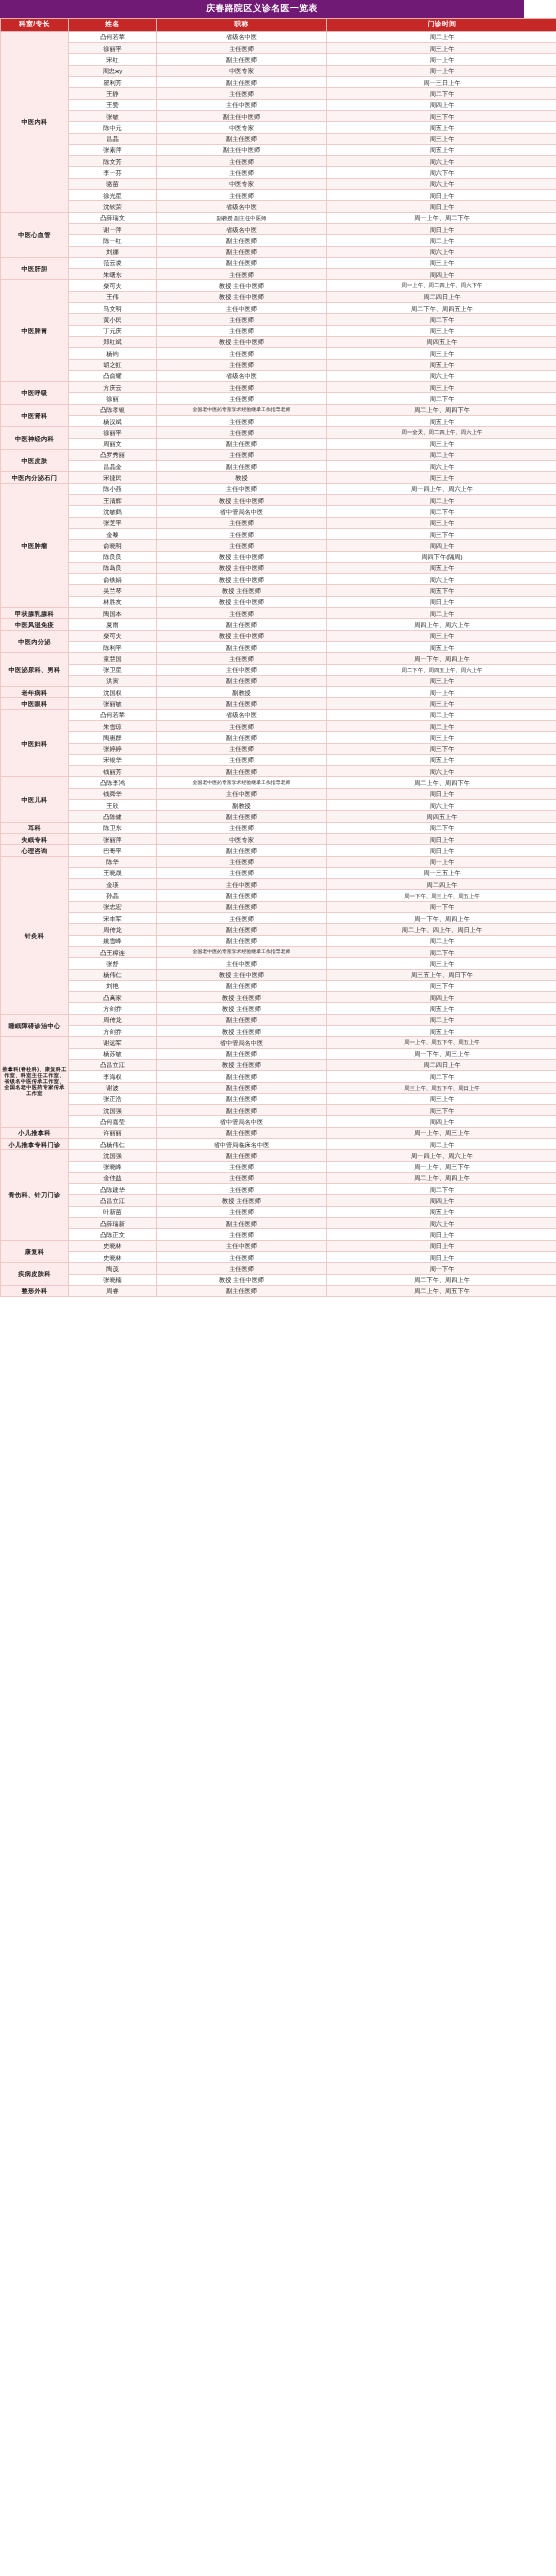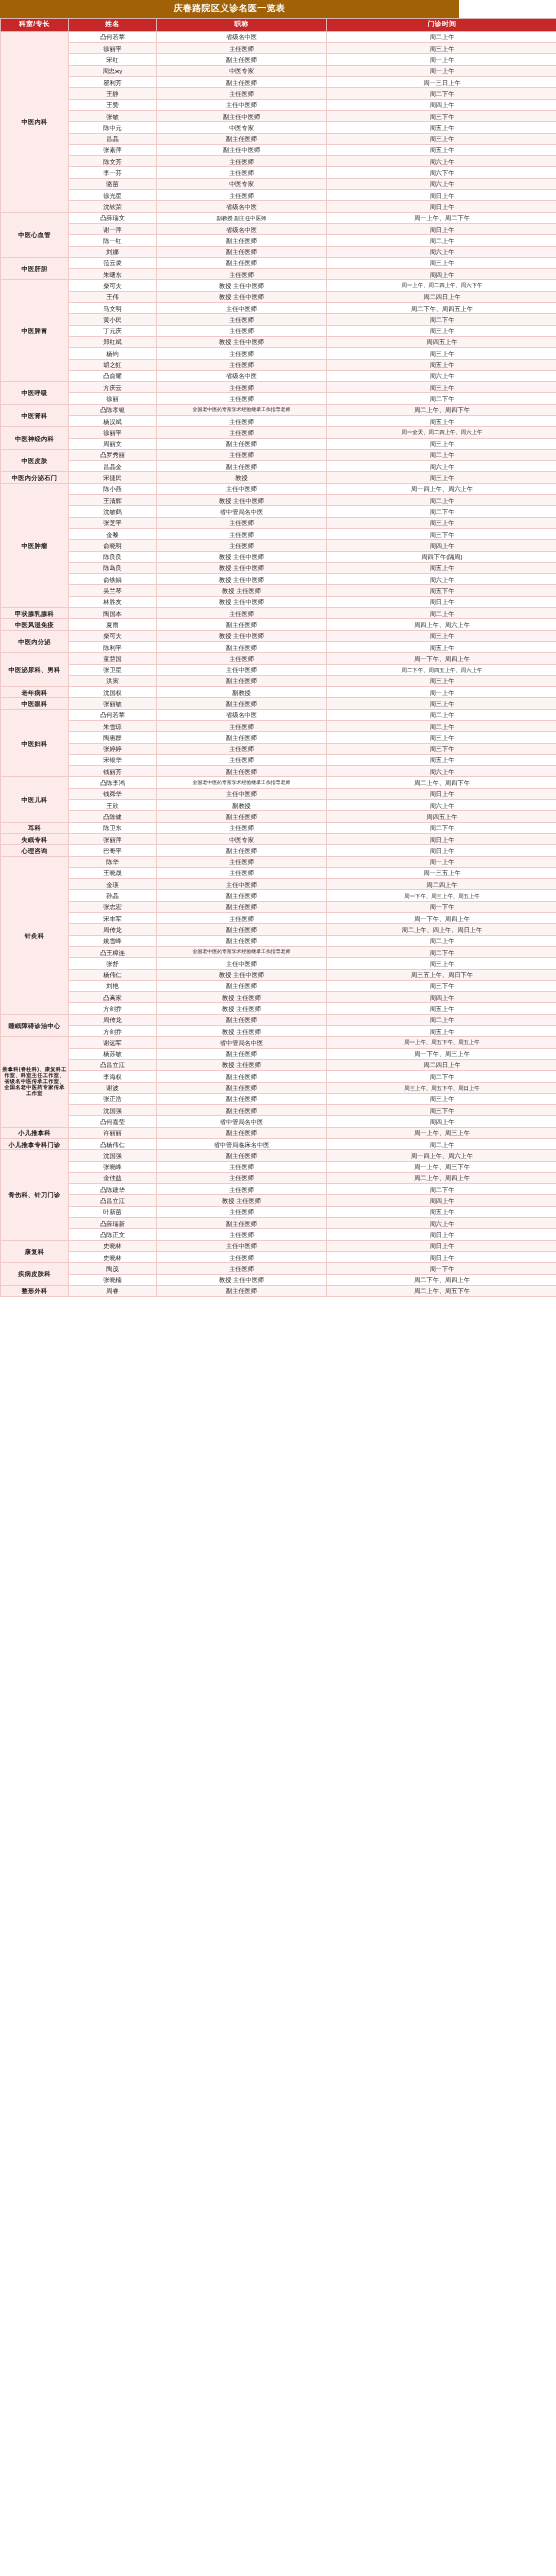--- a/index.html
+++ b/index.html
@@ -8,23 +8,23 @@
     background: #ffffff;
     font-family: "Liberation Sans", "DejaVu Sans", sans-serif;
   }
   #page {
     width: 556px;
     min-height: 3664px;
     background: #ffffff;
     position: relative;
   }
   .title-bar {
-    width: 459px;
+    width: 524px;
     height: 17.5px;
-    background: #a16207;
+    background: #701a75;
     color: #ffffff;
     display: flex;
     align-items: center;
     justify-content: center;
     font-size: 8.8px;
     font-weight: bold;
     letter-spacing: 0.5px;
   }
   table.roster {
     width: 556px;

